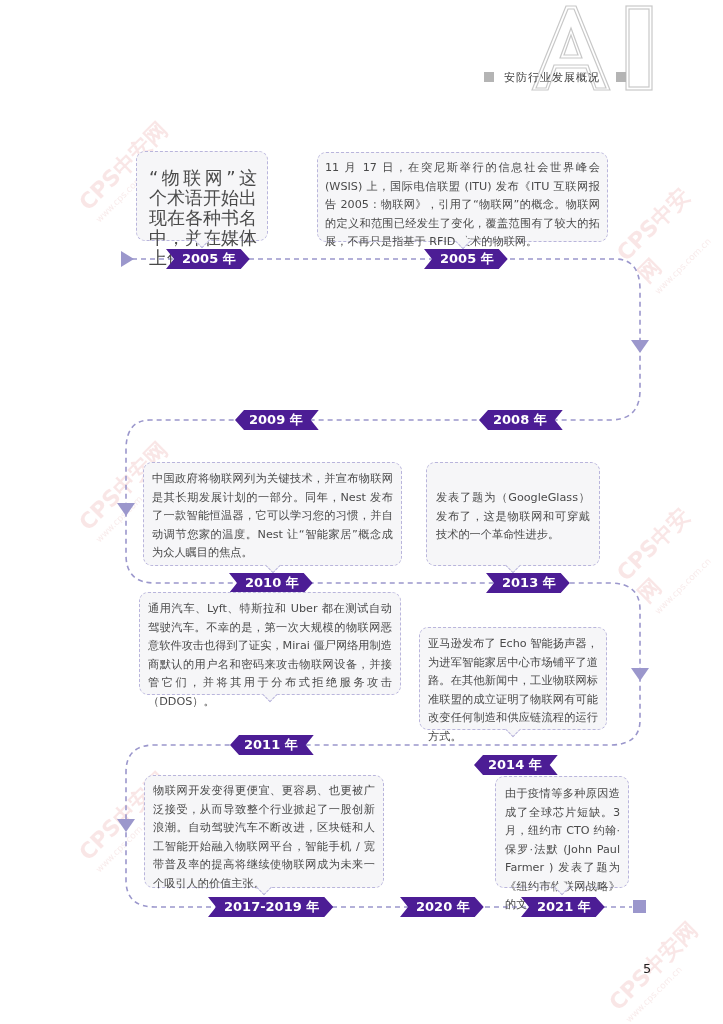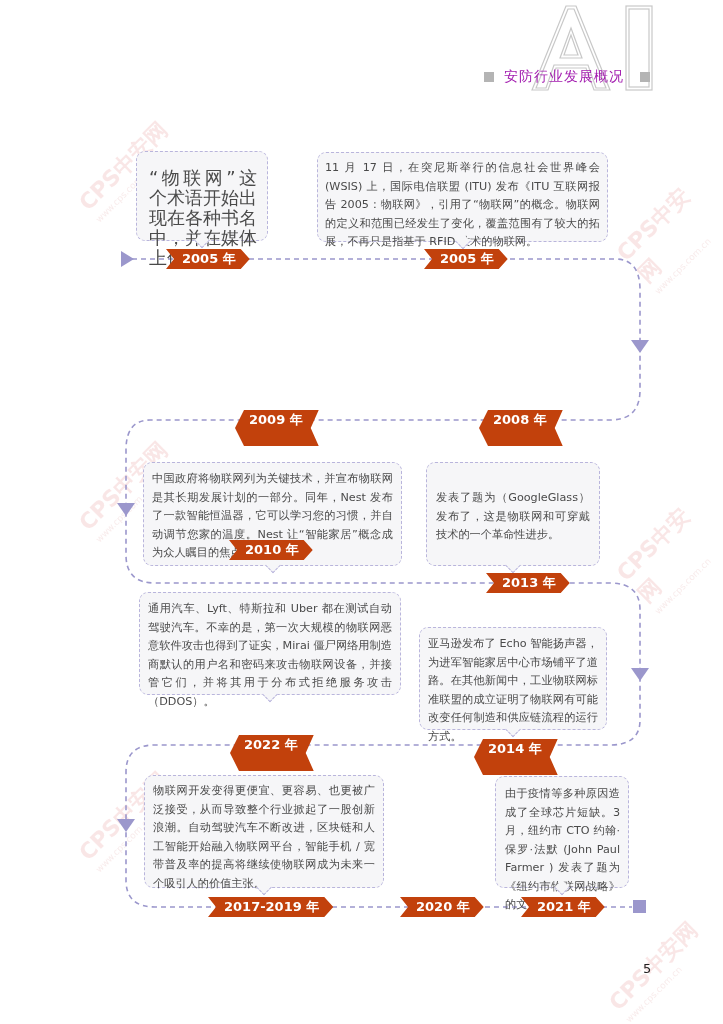--- a/index.html
+++ b/index.html
@@ -4,43 +4,43 @@
 <style>
   html, body { margin:0; padding:0; }
   body { width:723px; height:1024px; background:#ffffff; position:relative; overflow:hidden;
          font-family:"DejaVu Sans","Liberation Sans",sans-serif; color:#555; }
   .page { position:absolute; left:0; top:0; width:723px; height:1024px; }
 
   
   .ai-mark { position:absolute; left:528px; top:2px; width:136px; height:90px; }
   .header-bar { position:absolute; left:484px; top:68px; height:18px; display:flex; align-items:center; gap:10px; }
   .sq { width:10px; height:10px; background:#b4b4b4; display:inline-block; }
-  .header-title { font-family:Liberation Serif, serif; font-size:14px; color:#a21caf; letter-spacing:1px; }
+  .header-title { font-family:Liberation Serif, serif; font-size:11px; color:#404040; letter-spacing:1px; }
 
   
   .wm { position:absolute; color:#f3c9c9; font-weight:bold; font-size:22px; transform:rotate(-45deg); opacity:.45; pointer-events:none; }
   .wm small { font-size:9px; display:block; color:#f0d4d4; font-weight:normal; }
 
   
   svg.lines { position:absolute; left:0; top:0; }
 
   
   .box { position:absolute; background:#f6f6f8; border:1.2px dashed #b9b5dc; border-radius:9px;
          font-size:11.2px; line-height:18.5px; color:#4a4a4a; padding:8px 9px; box-sizing:border-box; }
   .box.big { font-size:18px; line-height:20px; }
   .box::after { content:""; position:absolute; bottom:-6px; left:50%; width:10px; height:10px;
                 background:#f6f6f8; border-right:1.2px dashed #b9b5dc; border-bottom:1.2px dashed #b9b5dc;
                 transform:translateX(-50%) rotate(45deg); }
   .box p { margin:0; text-align:justify; }
 
   
-  .tag { position:absolute; height:20px; background:#c2410c; color:#fff; font-size:13px; font-weight:bold;
+  .tag { position:absolute; height:20px; background:#4c1d95; color:#fff; font-size:13px; font-weight:bold;
          line-height:20px; text-align:center; }
   .tag.right { clip-path:polygon(0 0, calc(100% - 9px) 0, 100% 50%, calc(100% - 9px) 100%, 0 100%, 8px 50%); padding:0 14px 0 16px; }
-  .tag.left  { clip-path:polygon(9px 0, 100% 0, calc(100% - 8px) 50%, 100% 100%, 9px 100%, 0 50%); padding:0 16px 16px 14px; }
+  .tag.left  { clip-path:polygon(9px 0, 100% 0, calc(100% - 8px) 50%, 100% 100%, 9px 100%, 0 50%); padding:0 16px 0 14px; }
 
   .page-num { position:absolute; left:643px; top:961px; font-size:13px; color:#222; }
 </style>
 </head>
 <body>
 
 <div class="page">
 
   <svg class="ai-mark" viewBox="0 0 136 90">
     <g fill="none" stroke="#c8c8c8" stroke-width="1.2">
@@ -91,36 +91,36 @@
   </div>
   <div class="tag right" style="left:424px;top:249px;">2005 年</div>
 
   <div class="tag left" style="left:235px;top:410px;">2009 年</div>
 
   <div class="tag left" style="left:479px;top:410px;">2008 年</div>
 
   <div class="box" style="left:143px;top:462px;width:259px;height:104px;padding:7px 8px;">
     <p>中国政府将物联网列为关键技术，并宣布物联网是其长期发展计划的一部分。同年，Nest 发布了一款智能恒温器，它可以学习您的习惯，并自动调节您家的温度。Nest 让“智能家居”概念成为众人瞩目的焦点。</p>
   </div>
-  <div class="tag right" style="left:229px;top:540px;">2010 年</div>
+  <div class="tag right" style="left:229px;top:573px;">2010 年</div>
 
   <div class="box" style="left:426px;top:462px;width:174px;height:104px;padding:26px 9px 8px 9px;">
     <p>发表了题为（GoogleGlass）发布了，这是物联网和可穿戴技术的一个革命性进步。</p>
   </div>
   <div class="tag right" style="left:486px;top:573px;">2013 年</div>
 
   <div class="box" style="left:139px;top:592px;width:262px;height:103px;padding:7px 8px;">
     <p>通用汽车、Lyft、特斯拉和 Uber 都在测试自动驾驶汽车。不幸的是，第一次大规模的物联网恶意软件攻击也得到了证实，Mirai 僵尸网络用制造商默认的用户名和密码来攻击物联网设备，并接管它们，并将其用于分布式拒绝服务攻击（DDOS）。</p>
   </div>
-  <div class="tag left" style="left:230px;top:735px;">2022 年</div>
+  <div class="tag left" style="left:230px;top:735px;">2011 年</div>
 
   <div class="box" style="left:419px;top:627px;width:188px;height:103px;padding:7px 8px;">
     <p>亚马逊发布了 Echo 智能扬声器，为进军智能家居中心市场铺平了道路。在其他新闻中，工业物联网标准联盟的成立证明了物联网有可能改变任何制造和供应链流程的运行方式。</p>
   </div>
-  <div class="tag left" style="left:474px;top:739px;">2014 年</div>
+  <div class="tag left" style="left:474px;top:755px;">2014 年</div>
 
   <div class="box" style="left:144px;top:775px;width:240px;height:113px;padding:6px 8px;">
     <p>物联网开发变得更便宜、更容易、也更被广泛接受，从而导致整个行业掀起了一股创新浪潮。自动驾驶汽车不断改进，区块链和人工智能开始融入物联网平台，智能手机 / 宽带普及率的提高将继续使物联网成为未来一个吸引人的价值主张。</p>
   </div>
   <div class="tag right" style="left:208px;top:897px;">2017-2019 年</div>
 
   <div class="tag right" style="left:400px;top:897px;">2020 年</div>
 
   <div class="box" style="left:495px;top:776px;width:134px;height:112px;padding:8px 8px 6px 9px;">
     <p>由于疫情等多种原因造成了全球芯片短缺。3 月，纽约市 CTO 约翰·保罗·法默 (John Paul Farmer ) 发表了题为《纽约市物联网战略》的文件。</p>

